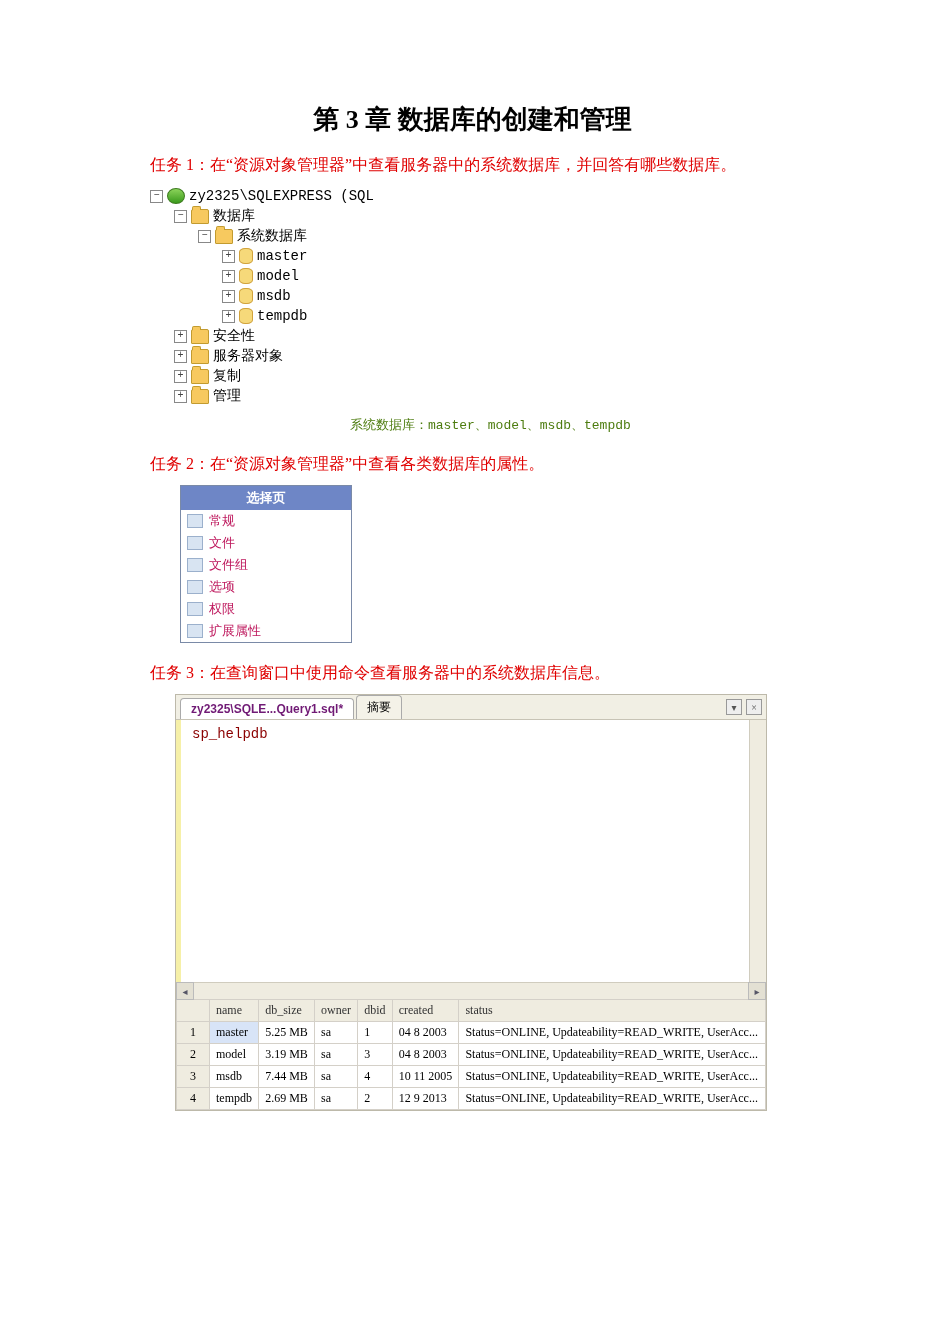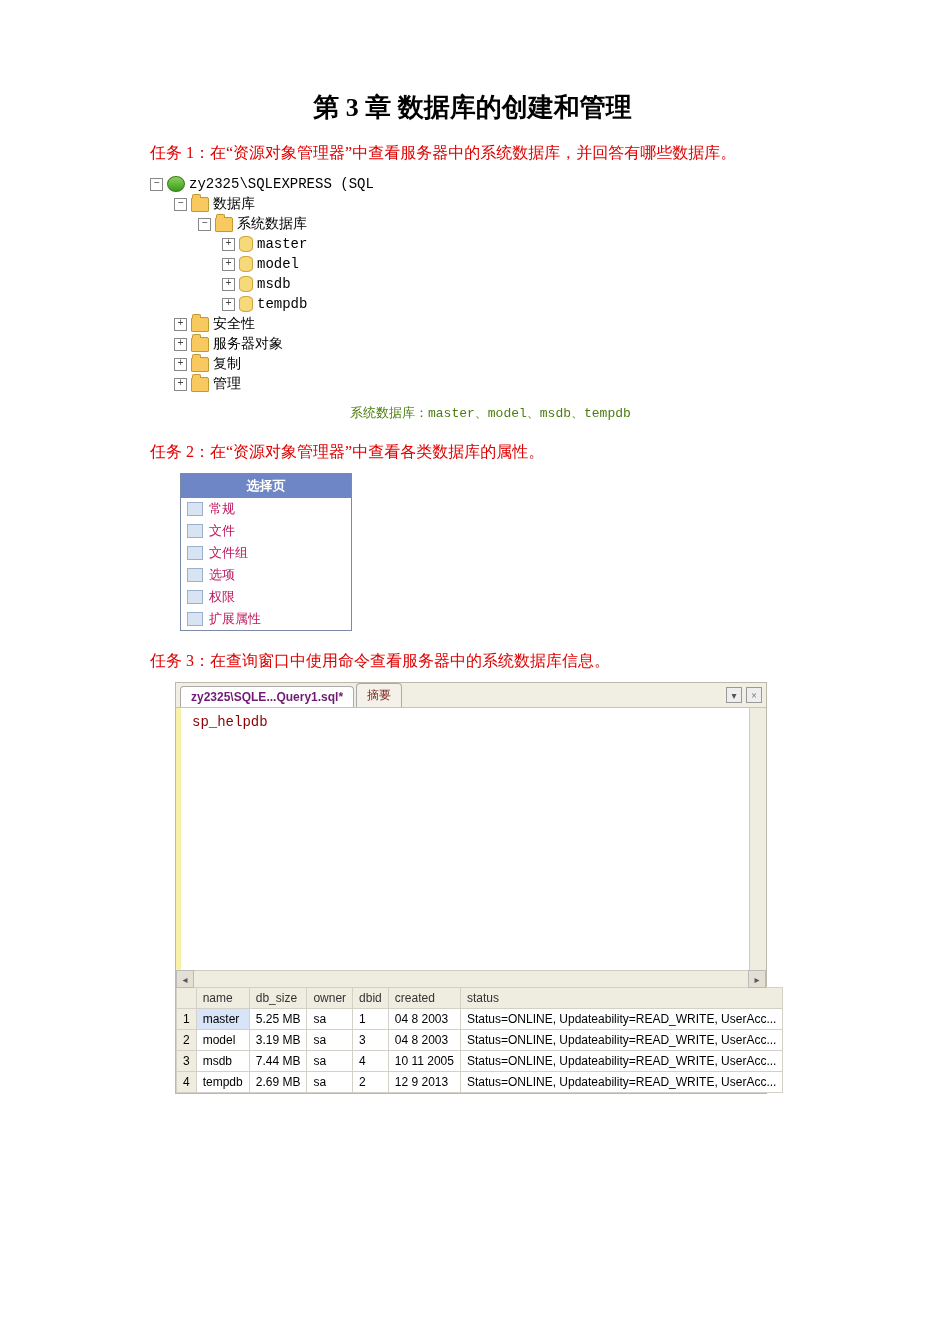--- a/index.html
+++ b/index.html
@@ -3,21 +3,21 @@
 <meta charset="utf-8">
 <style>
   body {
     margin: 0;
     background: #fff;
     font-family: "SimSun", "宋体", serif;
     color: #000;
   }
   .page {
     width: 945px;
-    margin: 0 auto;
+    margin: 12px auto;
     padding: 90px 0 60px 0;
     box-sizing: border-box;
   }
   .chapter-title {
     text-align: center;
     font-size: 26px;
     font-weight: bold;
     margin-bottom: 18px;
   }
   .section-heading {
@@ -157,21 +157,21 @@
   }
   .tab {
     font-family:"Tahoma","SimSun",sans-serif;
     font-size:12px;
     padding:3px 10px 3px 10px;
     border:1px solid #aaa;
     border-bottom:none;
     border-radius:4px 4px 0 0;
     margin-right:2px;
     background:#f4f2e8;
-    color:#7f1d1d;
+    color:#000000;
   }
   .tab.active {
     background:#fff;
     font-weight:bold;
     color:#701a75;
   }
   .tab-actions{
     position:absolute;right:4px;top:4px;
     display:flex;gap:4px;
   }
@@ -234,21 +234,21 @@
   .grid-ic::before{content:"";position:absolute;left:0;top:3px;right:0;border-top:1px solid #7a8aa7;}
   .grid-ic::after{content:"";position:absolute;top:0;bottom:0;left:3px;border-left:1px solid #7a8aa7;}
   .note-ic{
     display:inline-block;width:10px;height:12px;
     background:#eef3ff;border:1px solid #7a8aa7;
   }
 
   .grid {
     border-collapse:collapse;
     width:100%;
-    font-family:Liberation Sans, sans-serif;
+    font-family:Liberation Serif, serif;
     font-size:12px;
     color:#000;
     background:#fff;
   }
   .grid th, .grid td {
     border:1px solid #d4d0c8;
     padding:3px 6px;
     text-align:left;
     white-space:nowrap;
   }

